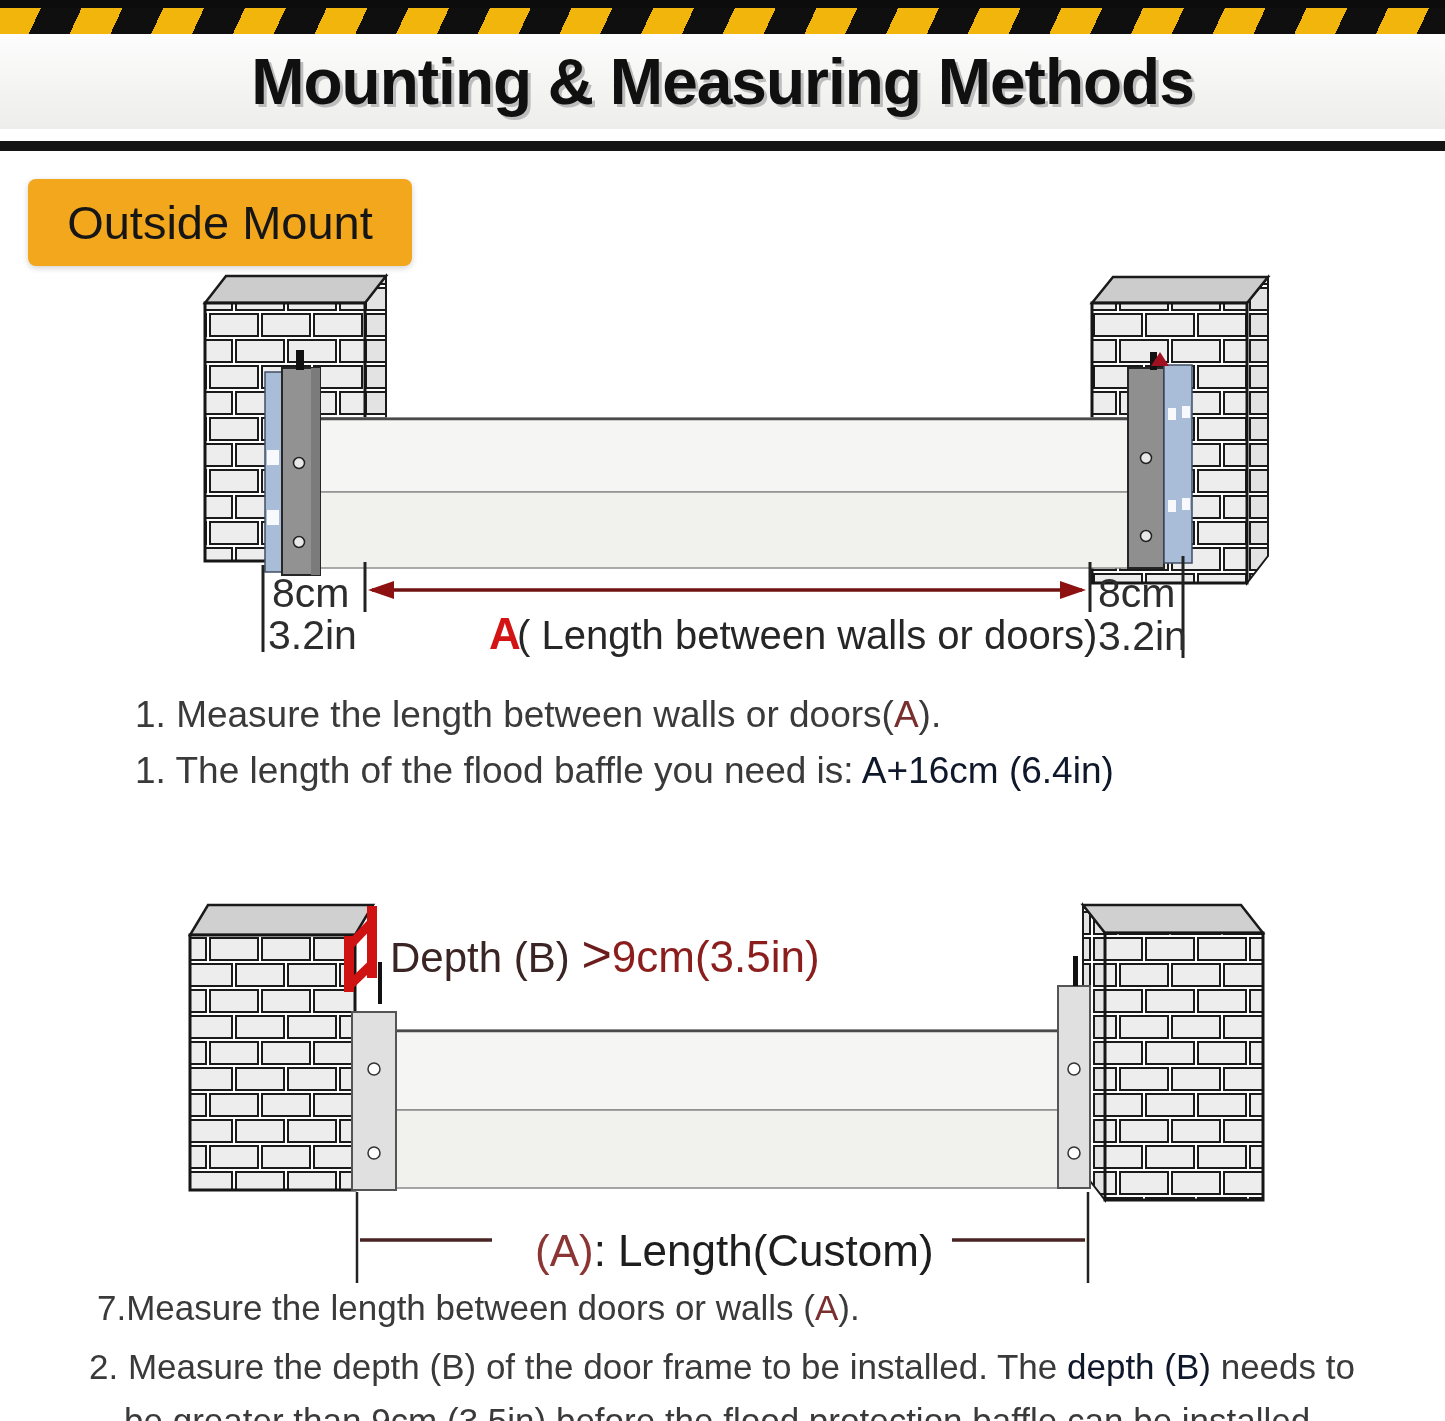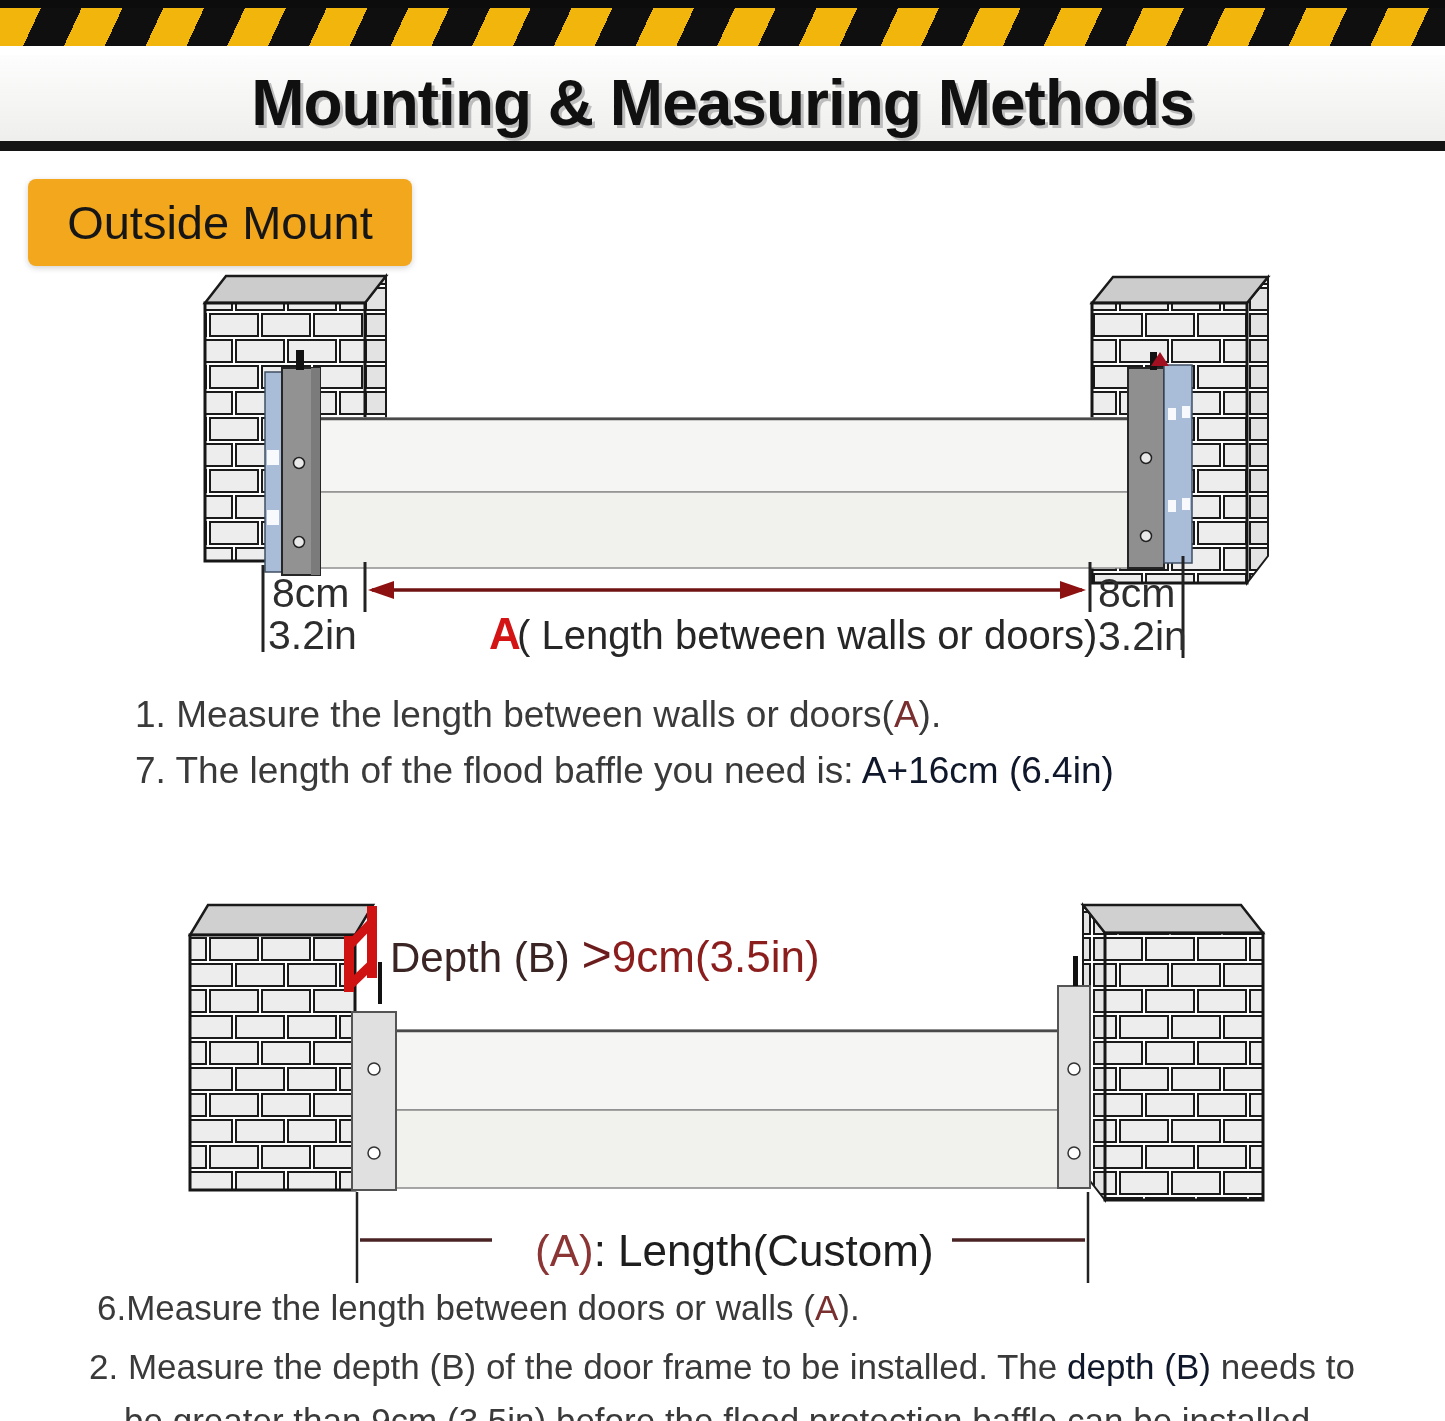--- a/index.html
+++ b/index.html
@@ -7,21 +7,21 @@
     position:relative;width:1445px;height:1421px;background:#ffffff;overflow:hidden;
     font-family:"Liberation Sans",sans-serif;
   }
   
   .hazard{
     position:absolute;left:0;top:0;width:1445px;height:46px;box-sizing:border-box;
     border-top:8px solid #0c0c0c;
     background:repeating-linear-gradient(115deg,#f2b50c 0 37px,#0f0f0f 37px 74px);
   }
   .titleband{
-    position:absolute;left:0;top:55px;width:1445px;height:95px;
+    position:absolute;left:0;top:34px;width:1445px;height:95px;
     background:linear-gradient(#fdfdfd,#ededeb);
     display:flex;align-items:center;justify-content:center;
   }
   .titleband h1{
     margin:0;font-size:64px;font-weight:bold;letter-spacing:-1px;color:#101010;
     text-shadow:3px 3px 0 #bdbdbd;
   }
   .blackbar{position:absolute;left:0;top:141px;width:1445px;height:10px;background:#141414;}
   
   .badge{
@@ -146,21 +146,21 @@
       <text class="dim-text" x="268" y="649">3.2in</text>
       <text class="dim-text" x="1098" y="607">8cm</text>
       <text class="dim-text" x="1098" y="650">3.2in</text>
       <text class="dim-a" x="489" y="649">A</text>
       <text class="dim-length" x="517" y="649">( Length between walls or doors)</text>
     </g>
   </svg>
 
   <div class="steps steps1">
     <p><span>1. Measure the length between walls or doors(</span><span class="accent-soft">A</span><span>).</span></p>
-    <p><span>7. The length of the flood baffle you need is: </span><span class="accent-red">A+16cm (6.4in)</span></p>
+    <p><span>1. The length of the flood baffle you need is: </span><span class="accent-red">A+16cm (6.4in)</span></p>
   </div>
 
 
   <svg style="top:890px;" width="1445" height="400" viewBox="0 890 1445 400">
 
     <g>
       <polygon points="190,935 355,935 373,905 208,905" fill="#d0d0d0" stroke="#1a1a1a" stroke-width="2.5"></polygon>
       <rect x="190" y="935" width="165" height="255" fill="url(#bricks)" stroke="#161616" stroke-width="3"></rect>
     </g>
 
@@ -202,19 +202,19 @@
     <g>
       <line x1="357" y1="1192" x2="357" y2="1283" stroke="#222222" stroke-width="2.5"></line>
       <line x1="1088" y1="1192" x2="1088" y2="1283" stroke="#222222" stroke-width="2.5"></line>
       <line x1="360" y1="1240" x2="492" y2="1240" stroke="#4a2424" stroke-width="3.5"></line>
       <line x1="952" y1="1240" x2="1085" y2="1240" stroke="#4a2424" stroke-width="3.5"></line>
       <text x="535" y="1266"><tspan class="dimA2-red">(A)</tspan><tspan class="dimA2-dark">: Length(Custom)</tspan></text>
     </g>
   </svg>
 
   <div class="steps steps2-l1">
-    <p><span>6.Measure the length between doors or walls (</span><span class="accent-soft">A</span><span>).</span></p>
+    <p><span>7.Measure the length between doors or walls (</span><span class="accent-soft">A</span><span>).</span></p>
   </div>
   <div class="steps steps2-p2">
     <p><span>2. Measure the depth (B) of the door frame to be installed. The </span><span class="accent-red">depth (B)</span><span> needs to be greater than 9cm (3.5in) before the flood protection baffle can be installed.</span></p>
   </div>
 
 </div>
 
 </body></html>

